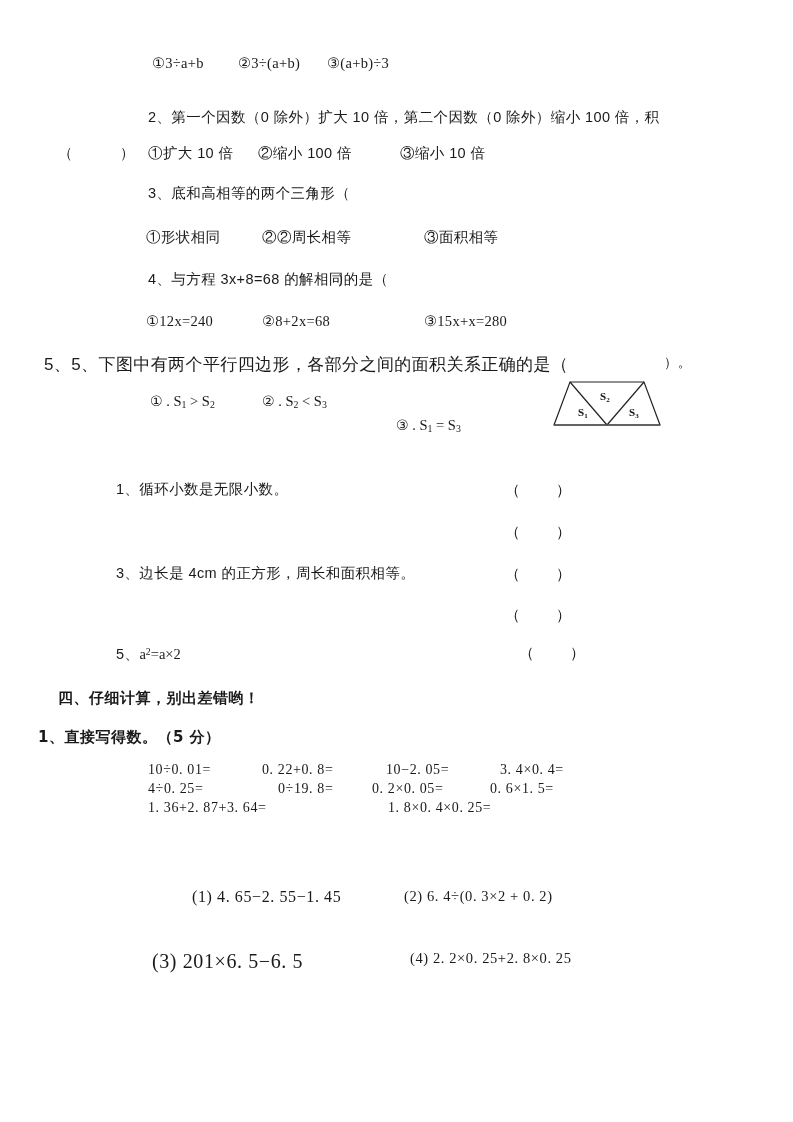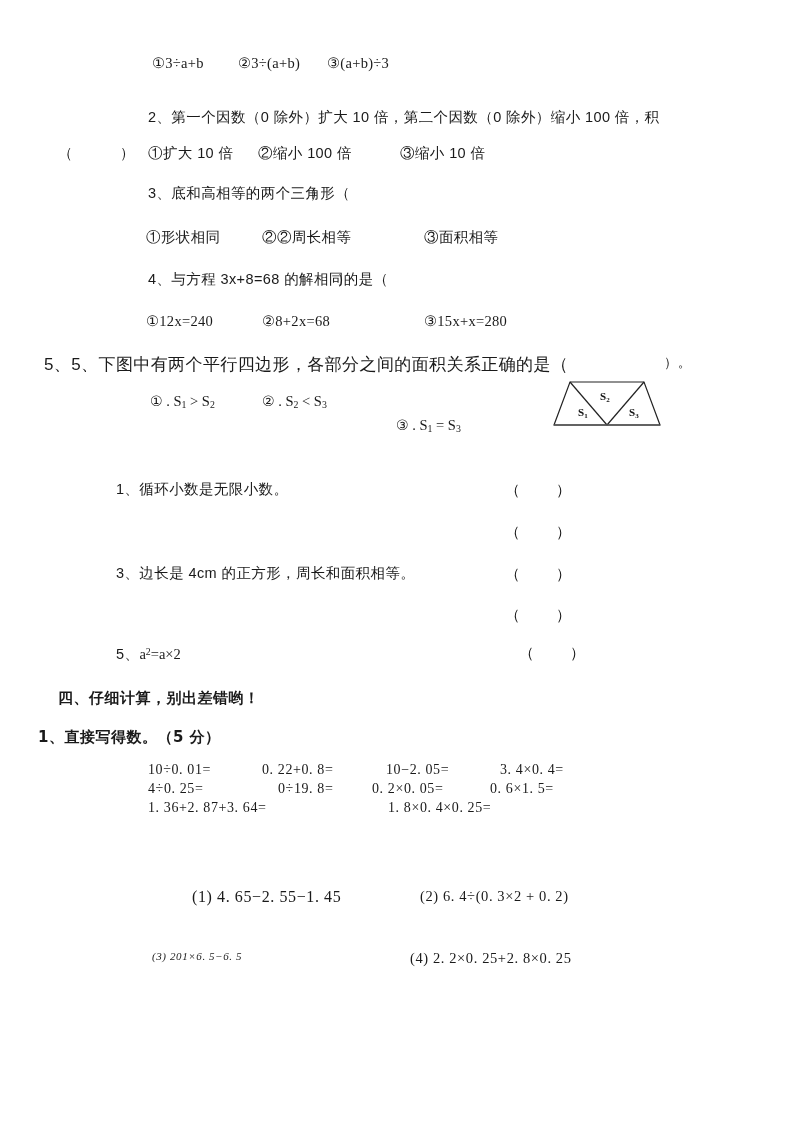--- a/index.html
+++ b/index.html
@@ -179,18 +179,18 @@
   <div class="eqline" style="left:148px; top:781px;">4÷0. 25=</div>
   <div class="eqline" style="left:278px; top:781px;">0÷19. 8=</div>
   <div class="eqline" style="left:372px; top:781px;">0. 2×0. 05=</div>
   <div class="eqline" style="left:490px; top:781px;">0. 6×1. 5=</div>
 
   <div class="eqline" style="left:148px; top:800px;">1. 36+2. 87+3. 64=</div>
   <div class="eqline" style="left:388px; top:800px;">1. 8×0. 4×0. 25=</div>
 
 
   <div class="eqline" style="left:152px; top:888px; font-size:16px;margin-left:40px;">(1) 4. 65−2. 55−1. 45</div>
-  <div class="eqline" style="left:420px; top:888px; font-size:14.5px;">(2)  6. 4÷(0. 3×2 + 0. 2)</div>
+  <div class="eqline" style="left:404px; top:888px; font-size:14.5px;">(2)  6. 4÷(0. 3×2 + 0. 2)</div>
 
-  <div class="eqline" style="left:152px; top:950px; font-size:11px;font-style:italic;">(3) 201×6. 5−6. 5</div>
+  <div class="eqline" style="left:152px; top:950px; font-size:20px;">(3) 201×6. 5−6. 5</div>
   <div class="eqline" style="left:410px; top:950px; font-size:14.5px;">(4) 2. 2×0. 25+2. 8×0. 25</div>
 
 </div>
 
 </body></html>

